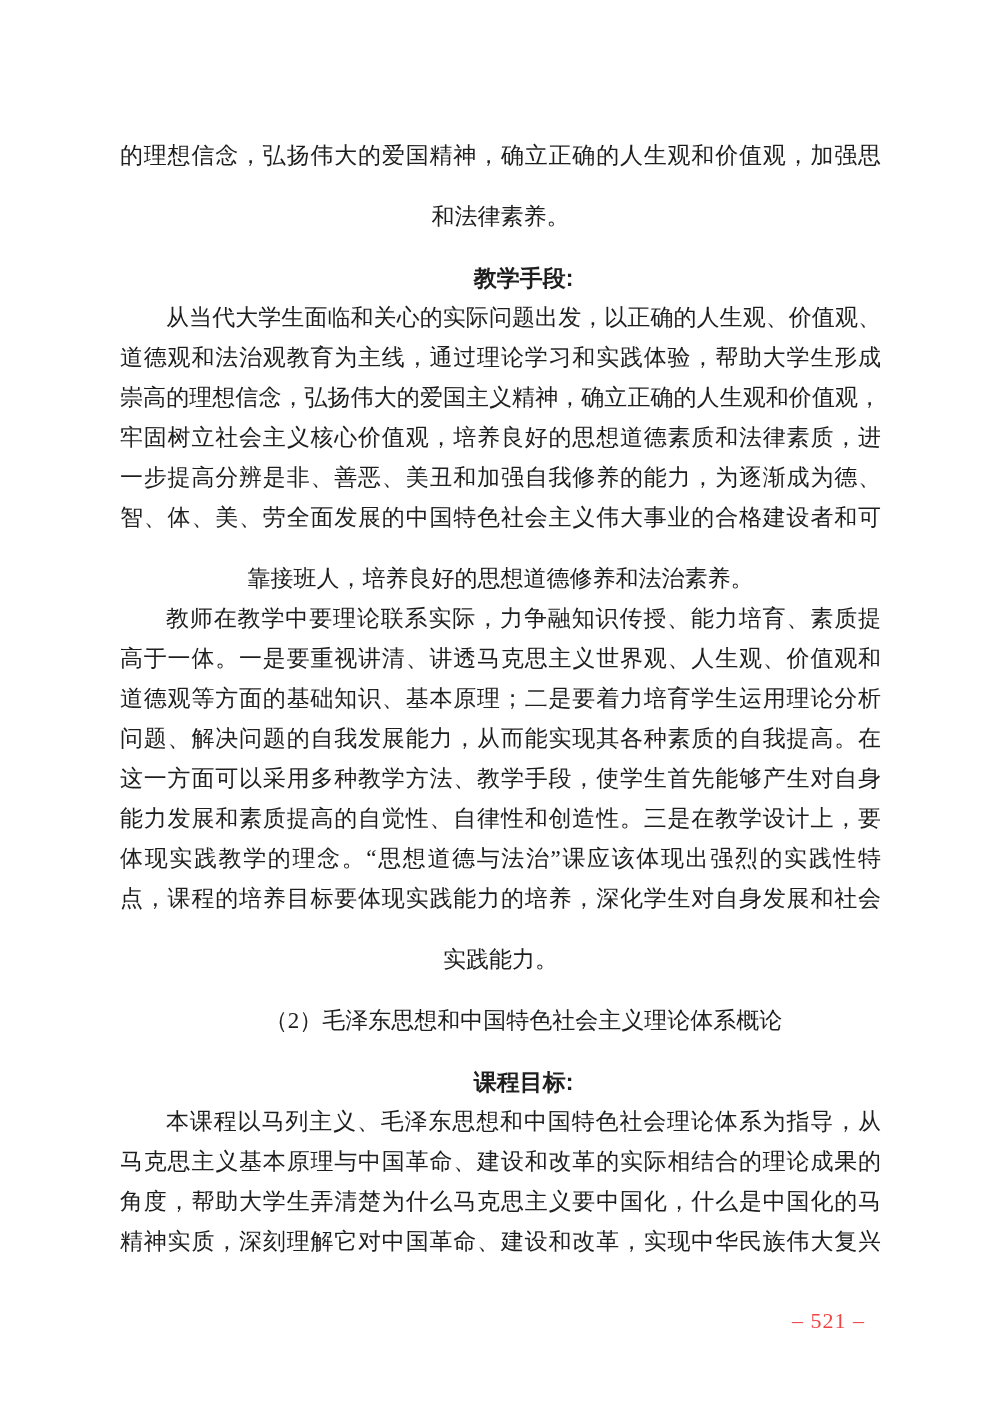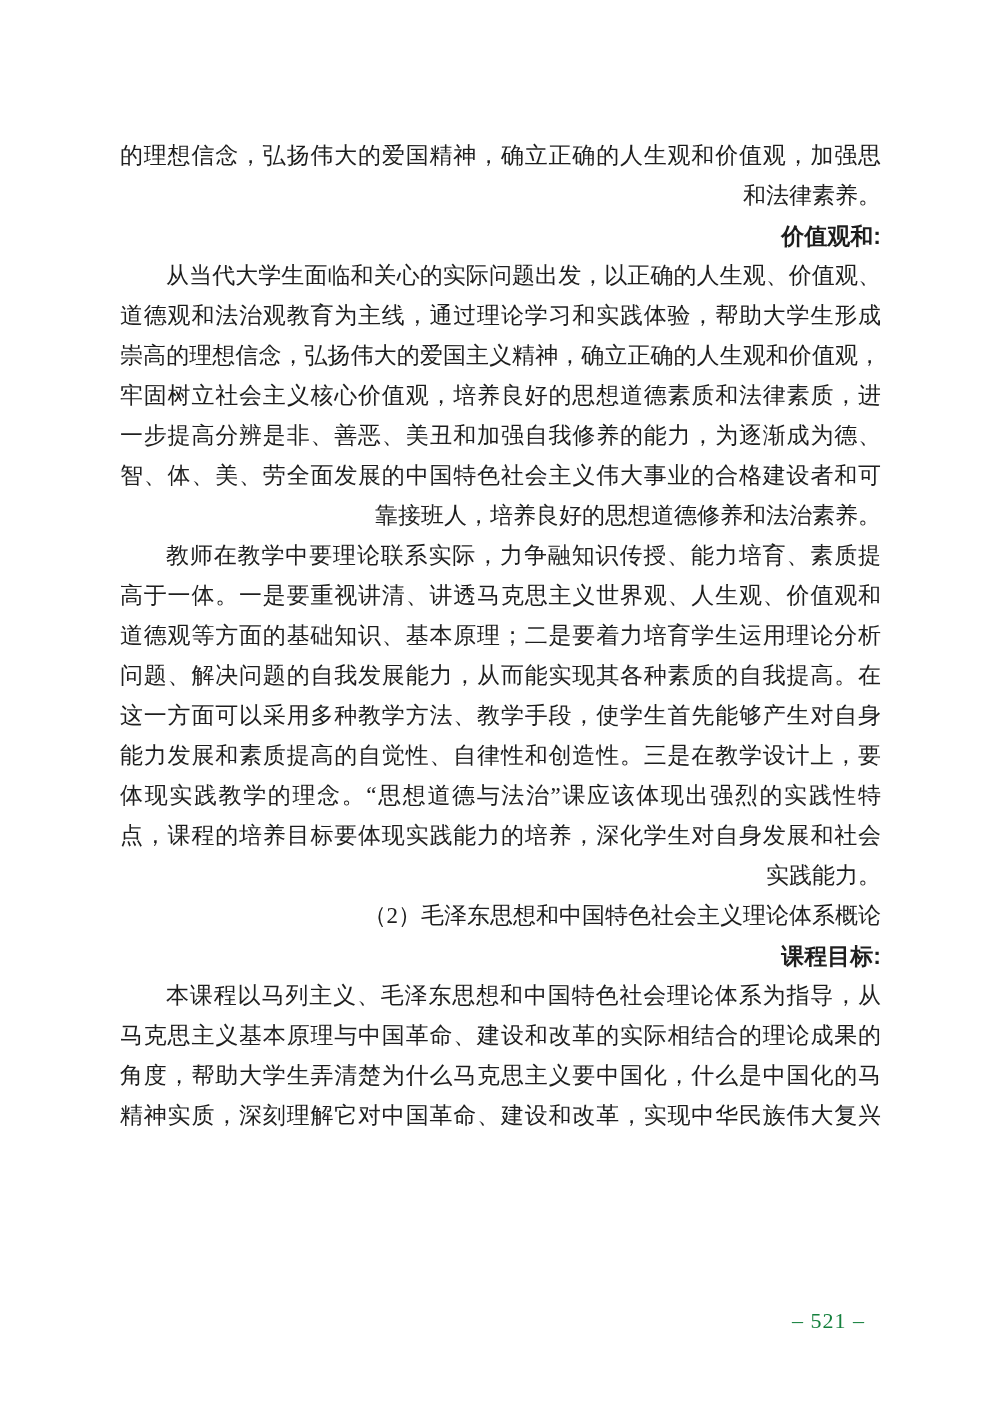--- a/index.html
+++ b/index.html
@@ -29,52 +29,53 @@
     height: 40px;
     overflow: hidden;
   }
   
   .line.fl {
     text-align: justify;
     text-align-last: justify;
   }
   
   .line.ll {
-    text-align: right;
+    text-align: center;
+    margin-top: 21px;
   }
   
   .line.ind {
     text-indent: 2em;
   }
   .block.heading .line {
     font-weight: 700;
     font-family: "Liberation Sans", "Liberation Serif", sans-serif;
   }
   .page-number {
     position: absolute;
     top: 1306px;
     right: 135px;
     font-size: 22px;
     line-height: 30px;
     letter-spacing: 1px;
-    color: #15803d;
+    color: #ef4444;
     font-family: "Liberation Serif", serif;
   }
 </style>
 </head>
 <body>
 
 <div class="page">
   <div class="doc-content">
       <div class="block paragraph">
         <div class="line fl">的理想信念，弘扬伟大的爱国精神，确立正确的人生观和价值观，加强思</div>
         <div class="line ll">和法律素养。</div>
       </div>
       <div class="block heading">
-        <div class="line ll ind">价值观和:</div>
+        <div class="line ll ind">教学手段:</div>
       </div>
       <div class="block paragraph">
         <div class="line fl ind">从当代大学生面临和关心的实际问题出发，以正确的人生观、价值观、</div>
         <div class="line fl">道德观和法治观教育为主线，通过理论学习和实践体验，帮助大学生形成</div>
         <div class="line fl">崇高的理想信念，弘扬伟大的爱国主义精神，确立正确的人生观和价值观，</div>
         <div class="line fl">牢固树立社会主义核心价值观，培养良好的思想道德素质和法律素质，进</div>
         <div class="line fl">一步提高分辨是非、善恶、美丑和加强自我修养的能力，为逐渐成为德、</div>
         <div class="line fl">智、体、美、劳全面发展的中国特色社会主义伟大事业的合格建设者和可</div>
         <div class="line ll">靠接班人，培养良好的思想道德修养和法治素养。</div>
       </div>

